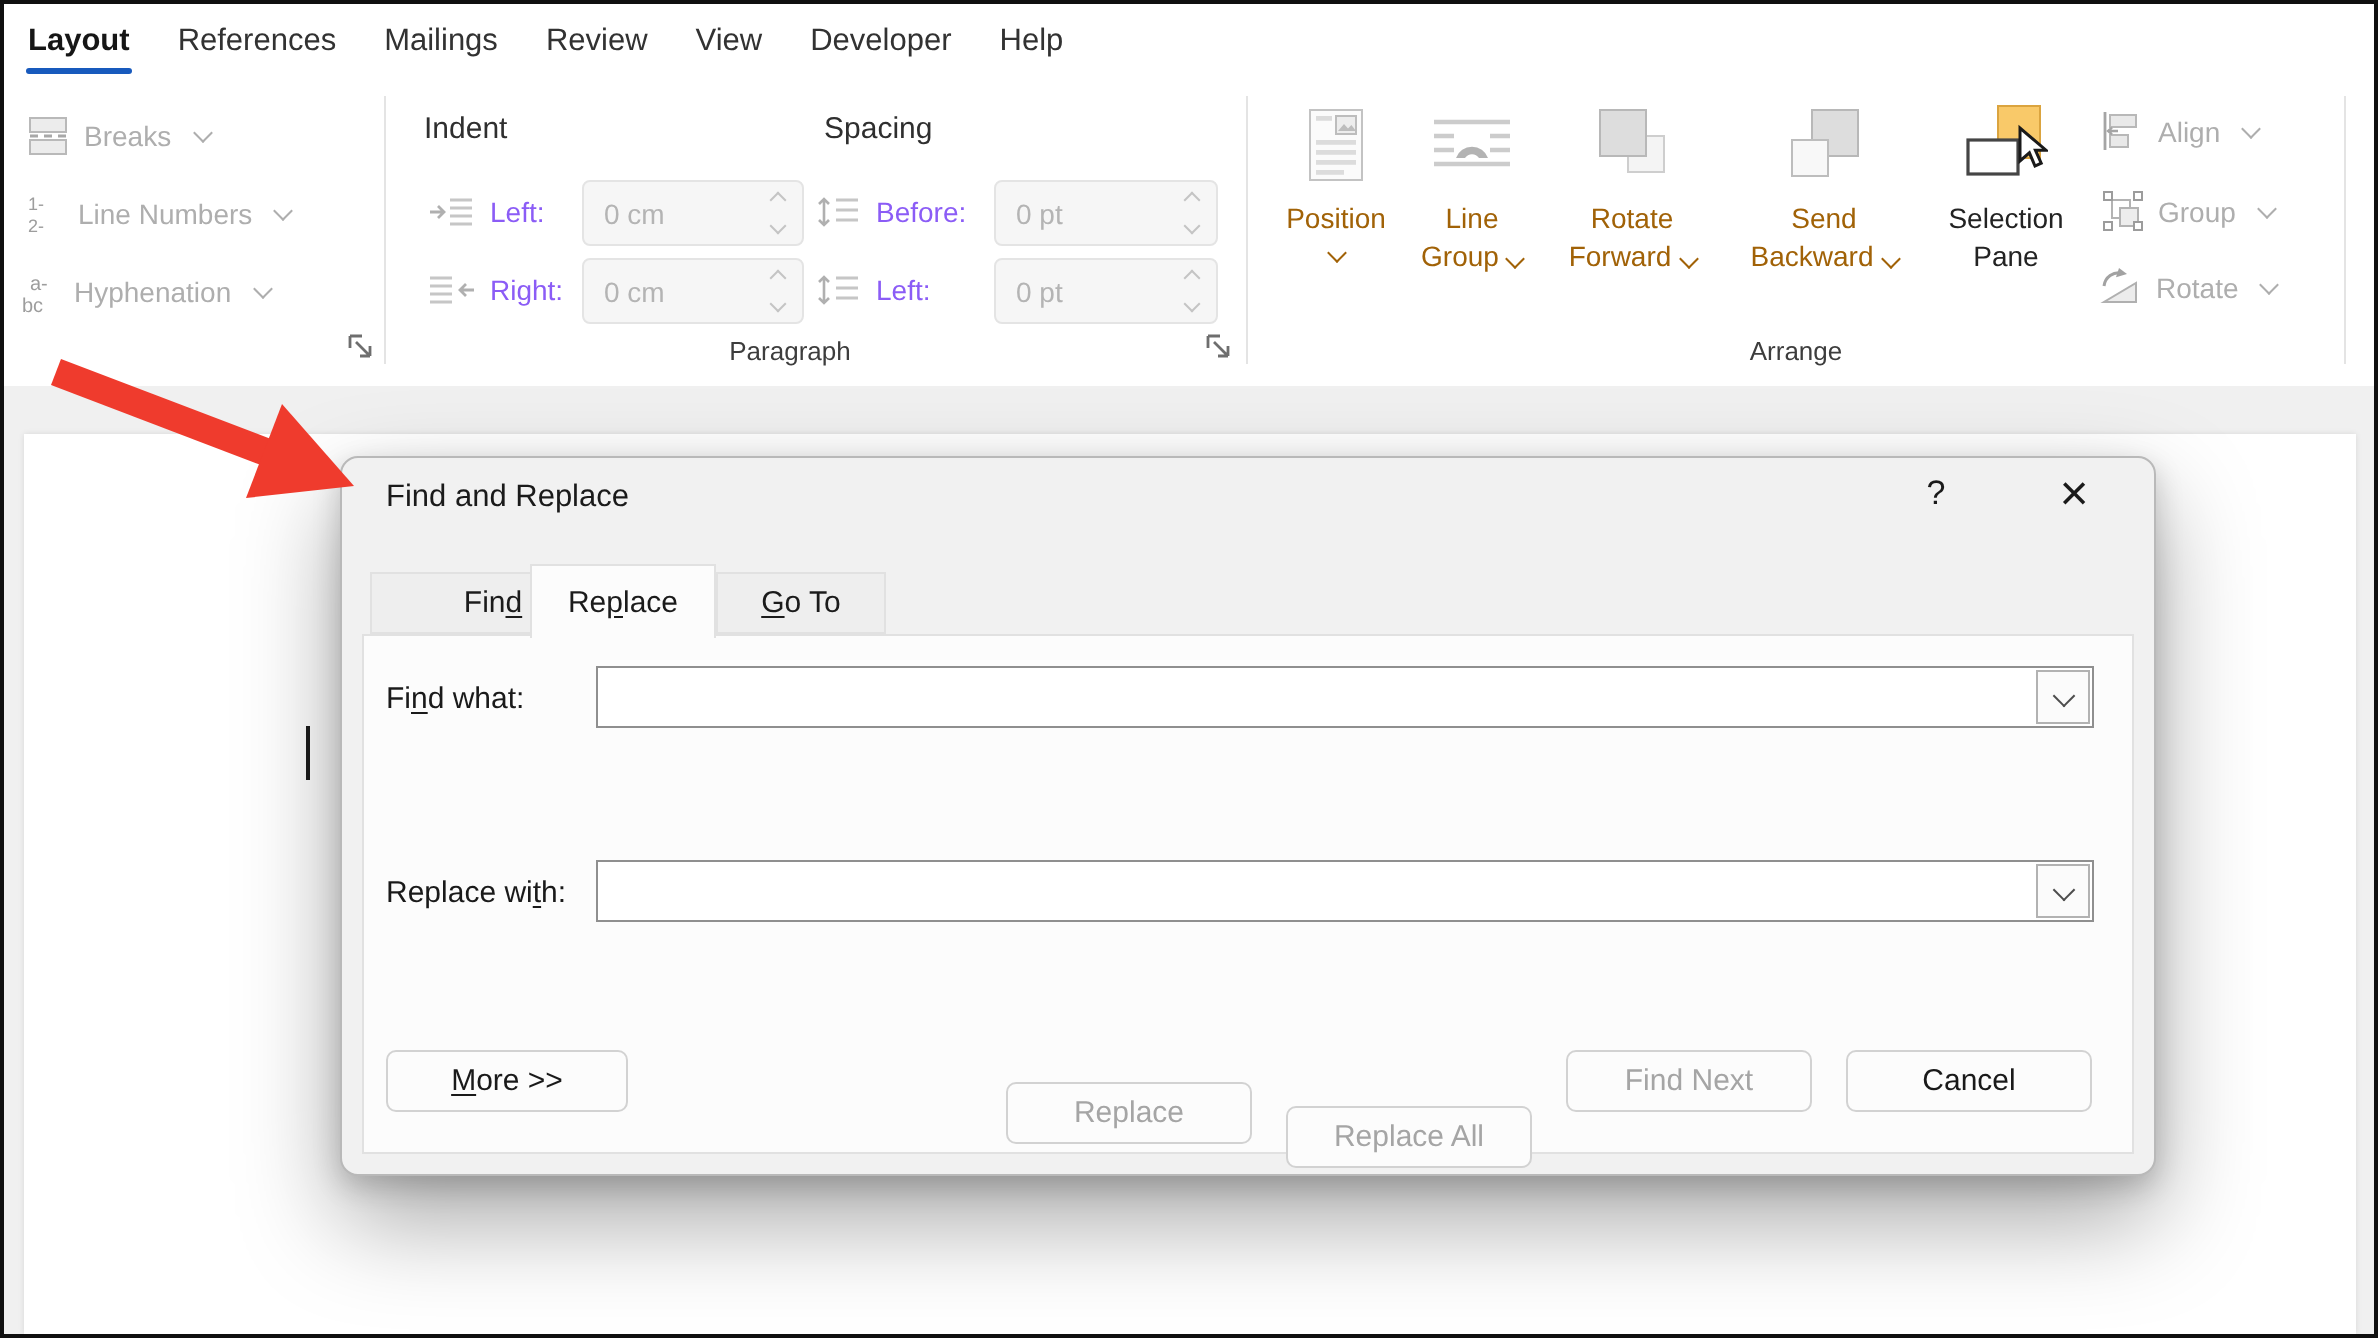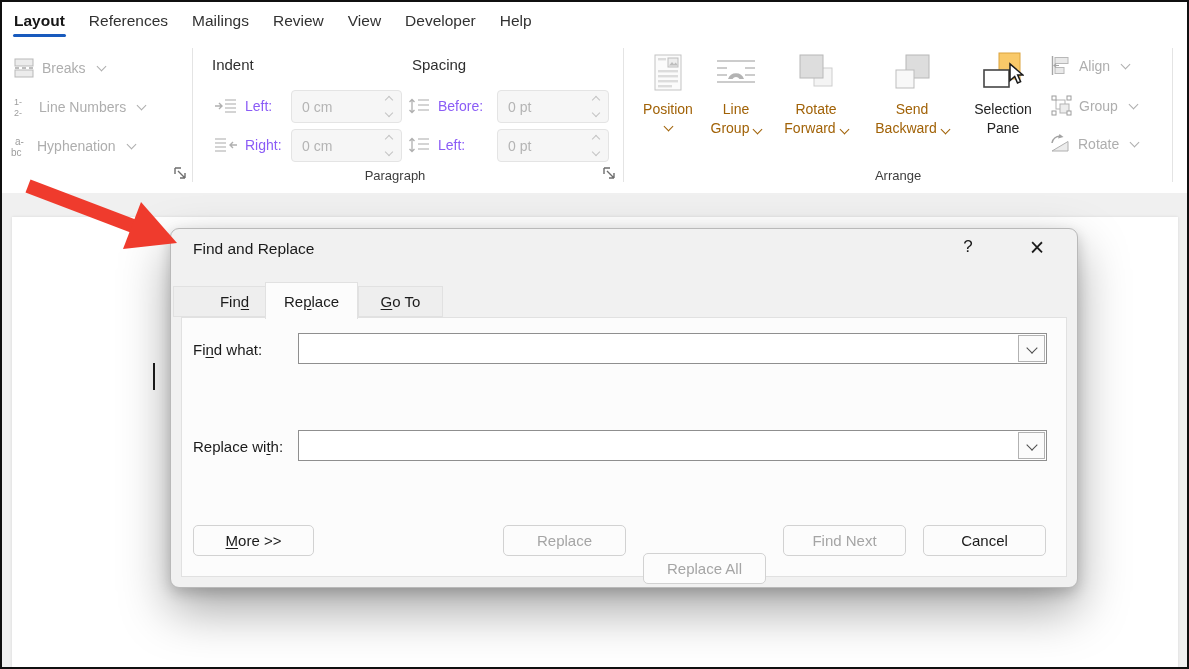--- a/index.html
+++ b/index.html
@@ -306,21 +306,21 @@
   <div class="doc-area">
     <div class="page"></div>
     <div class="caret"></div>
   </div>
 
   <div class="dialog">
     <div class="dlg-title">Find and Replace</div>
     <div class="dlg-help">?</div>
     <div class="dlg-close">×</div>
 
-    <div class="dtab" style="left:2px;width:103px;padding-left:20px;">
+    <div class="dtab" style="left:14px;width:103px;padding-left:20px;">
       <span>Fin</span>
         <span class="mn">d</span>
         <span></span>
     </div>
     <div class="dtab active" style="left:94px;width:93px;">
       <span>Re</span>
         <span class="mn">p</span>
         <span>lace</span>
     </div>
     <div class="dtab" style="left:187px;width:85px;">
@@ -347,21 +347,21 @@
       <input type="text" value="" style="">
       <span class="combo-btn">
           <span class="chev"></span>
         </span>
     </div>
 
     <div class="dlg-btn" style="left:22px;width:121px;">
       <span class="mn">M</span>
         <span>ore &gt;&gt;</span>
     </div>
-    <div class="dlg-btn disabled" style="left:332px;">
+    <div class="dlg-btn disabled" style="left:332px;margin-top:16px;">
         <span>Replace</span>
       </div>
     <div class="dlg-btn disabled" style="left:472px;margin-top:28px;">
         <span>Replace All</span>
       </div>
     <div class="dlg-btn disabled" style="left:612px;">
         <span>Find Next</span>
       </div>
     <div class="dlg-btn" style="left:752px;">
         <span>Cancel</span>

